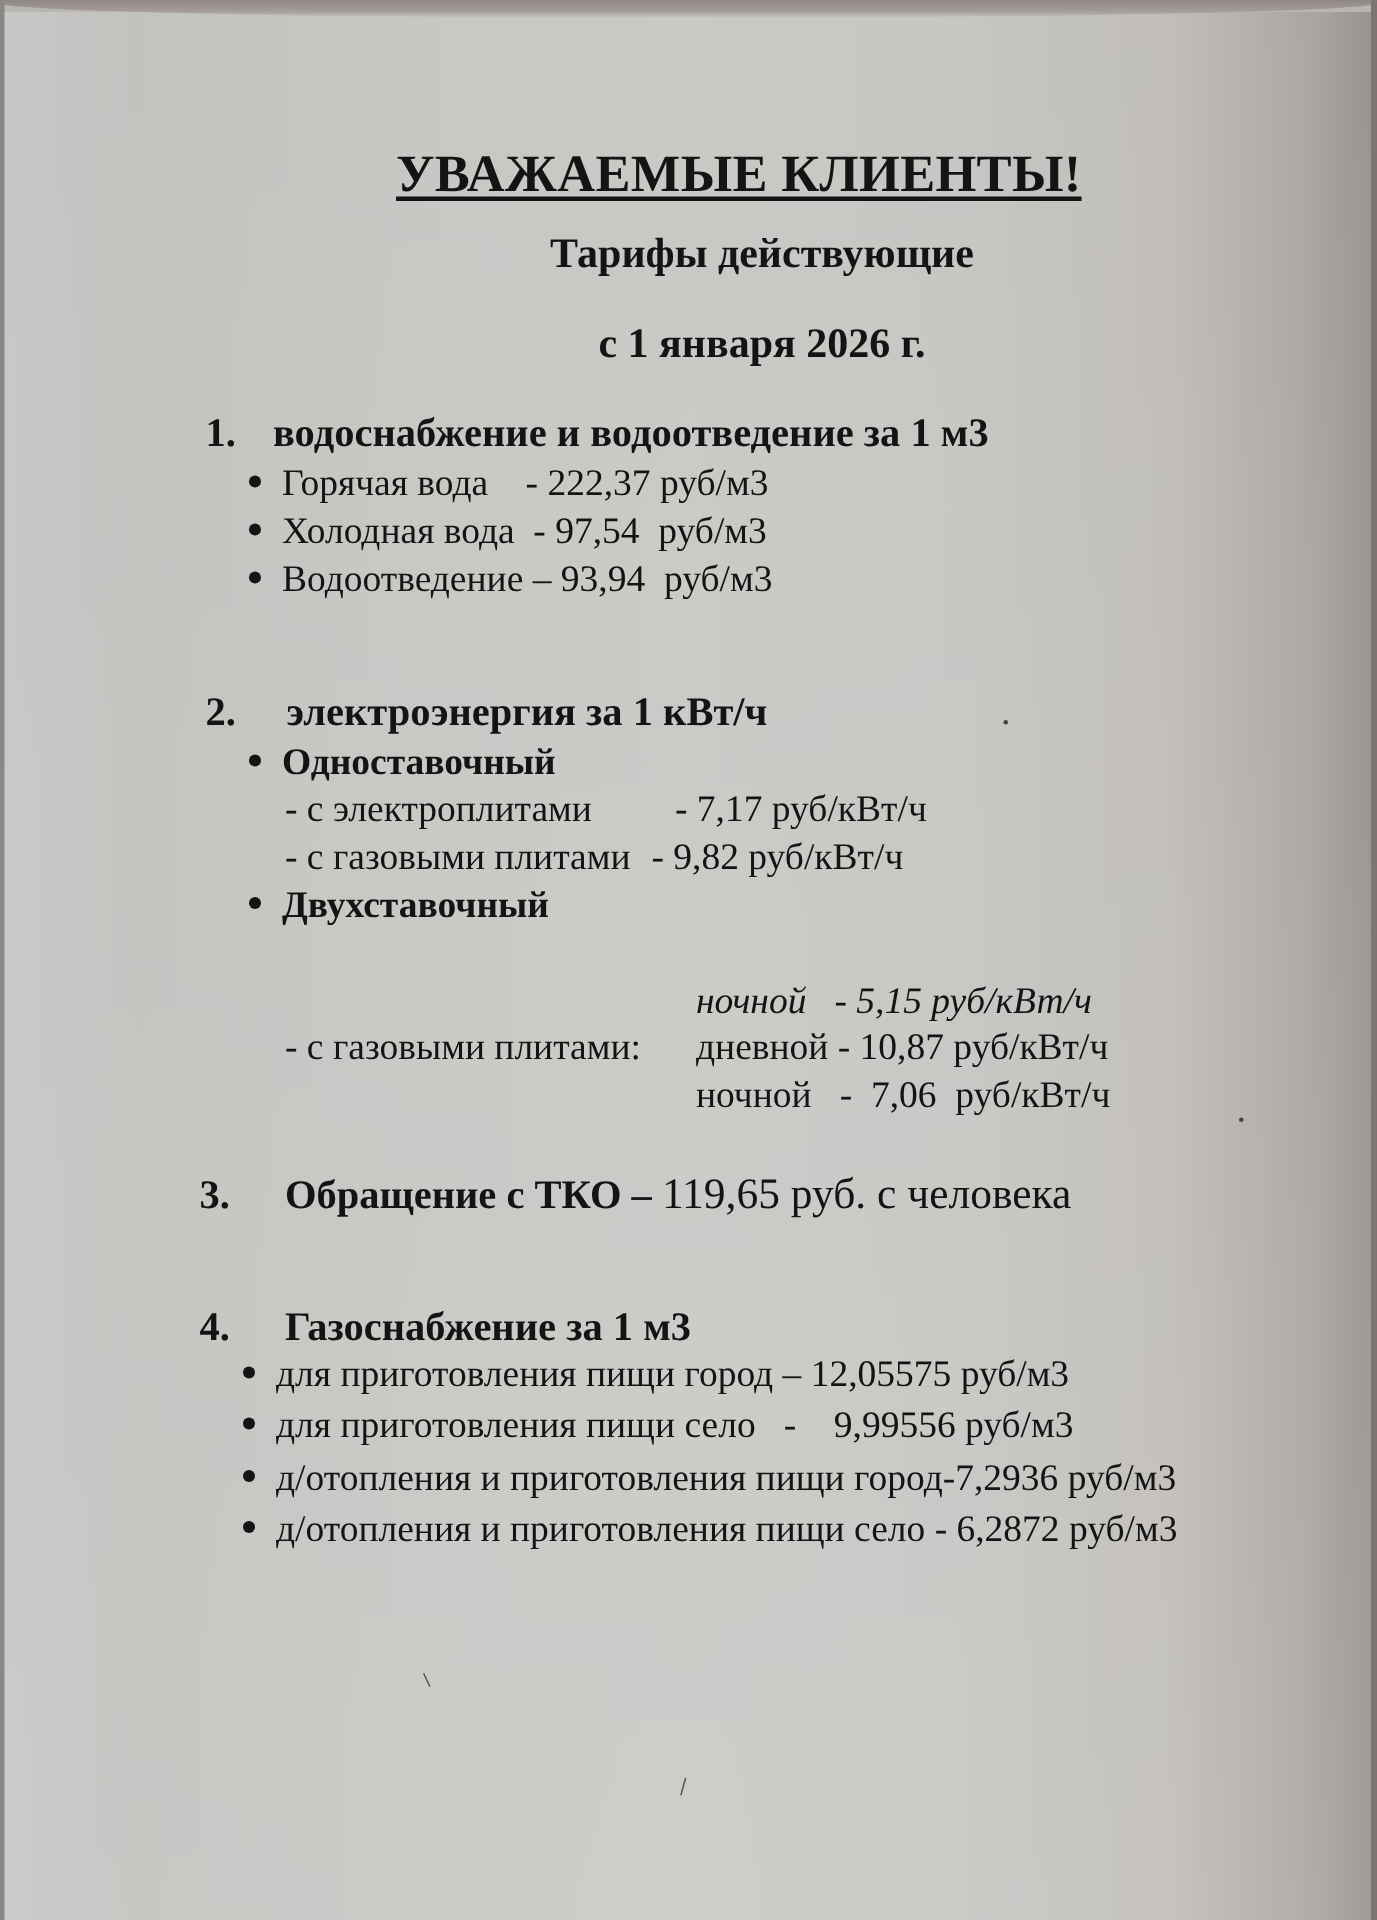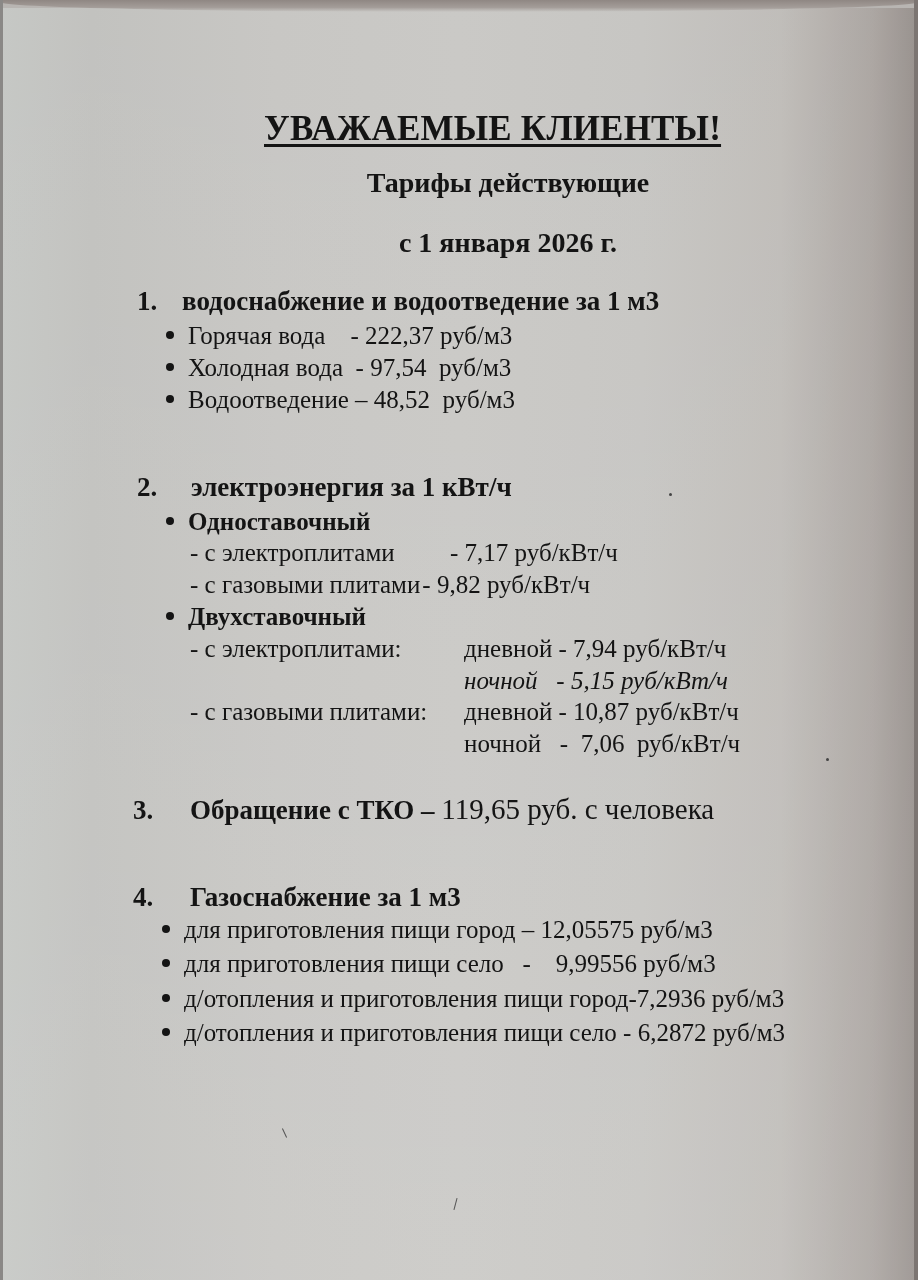--- a/index.html
+++ b/index.html
@@ -48,21 +48,21 @@
       background: #7c7572;
     }
     .left-edge {
       position: absolute;
       left: 0; top: 0;
       width: 3px; height: 1280px;
       background: #8a8886;
     }
     .content {
       position: absolute;
-      left: 0; top: 13px;
+      left: 0; top: 0;
       width: 918px; height: 916px;
       z-index: 2;
     }
     .title {
       position: absolute;
       left: 264px; top: 96px;
       font-size: 35px;
       font-weight: bold;
       letter-spacing: 0.2px;
       text-decoration: underline;
@@ -142,42 +142,39 @@
   <div class="heading" style="left:137px; top:273px;">
     <span class="num" style="width:45px;">1.</span><span>водоснабжение и водоотведение за 1 м3</span>
   </div>
   <div class="line" style="left:166px; top:309px;">
     <span class="bullet"></span><span style="white-space:pre;">Горячая вода    - 222,37 руб/м3</span>
   </div>
   <div class="line" style="left:166px; top:341px;">
     <span class="bullet"></span><span style="white-space:pre;">Холодная вода  - 97,54  руб/м3</span>
   </div>
   <div class="line" style="left:166px; top:373px;">
-    <span class="bullet"></span><span style="white-space:pre;">Водоотведение – 48,52  руб/м3</span>
+    <span class="bullet"></span><span style="white-space:pre;">Водоотведение – 93,94  руб/м3</span>
   </div>
 
   <div class="heading" style="left:137px; top:459px;">
     <span class="num" style="width:54px;">2.</span><span>электроэнергия за 1 кВт/ч</span>
   </div>
 
   <div class="line" style="left:166px; top:495px;">
     <span class="bullet"></span><span class="subhead">Одноставочный</span>
   </div>
   <div class="line" style="left:190px; top:526px;">
     <span class="col-label" style="width:260px;">- с электроплитами</span><span>- 7,17 руб/кВт/ч</span>
   </div>
   <div class="line" style="left:190px; top:558px;">
-    <span class="col-label" style="margin-right:2px;">- с газовыми плитами</span><span>- 9,82 руб/кВт/ч</span>
+    <span class="col-label" style="margin-right:14px;">- с газовыми плитами</span><span>- 9,82 руб/кВт/ч</span>
   </div>
 
   <div class="line" style="left:166px; top:590px;">
     <span class="bullet"></span><span class="subhead">Двухставочный</span>
-  </div>
-  <div class="line" style="left:190px; top:622px;">
-    <span class="col-label" style="width:274px;">- с электроплитами:</span><span style="white-space:pre;">дневной - 7,94 руб/кВт/ч</span>
   </div>
   <div class="line" style="left:190px; top:654px;font-style:italic;">
     <span class="col-label" style="width:274px;"></span><span style="white-space:pre;">ночной   - 5,15 руб/кВт/ч</span>
   </div>
   <div class="line" style="left:190px; top:685px;">
     <span class="col-label" style="width:274px;">- с газовыми плитами:</span><span style="white-space:pre;">дневной - 10,87 руб/кВт/ч</span>
   </div>
   <div class="line" style="left:190px; top:717px;">
     <span class="col-label" style="width:274px;"></span><span style="white-space:pre;">ночной   -  7,06  руб/кВт/ч</span>
   </div>

